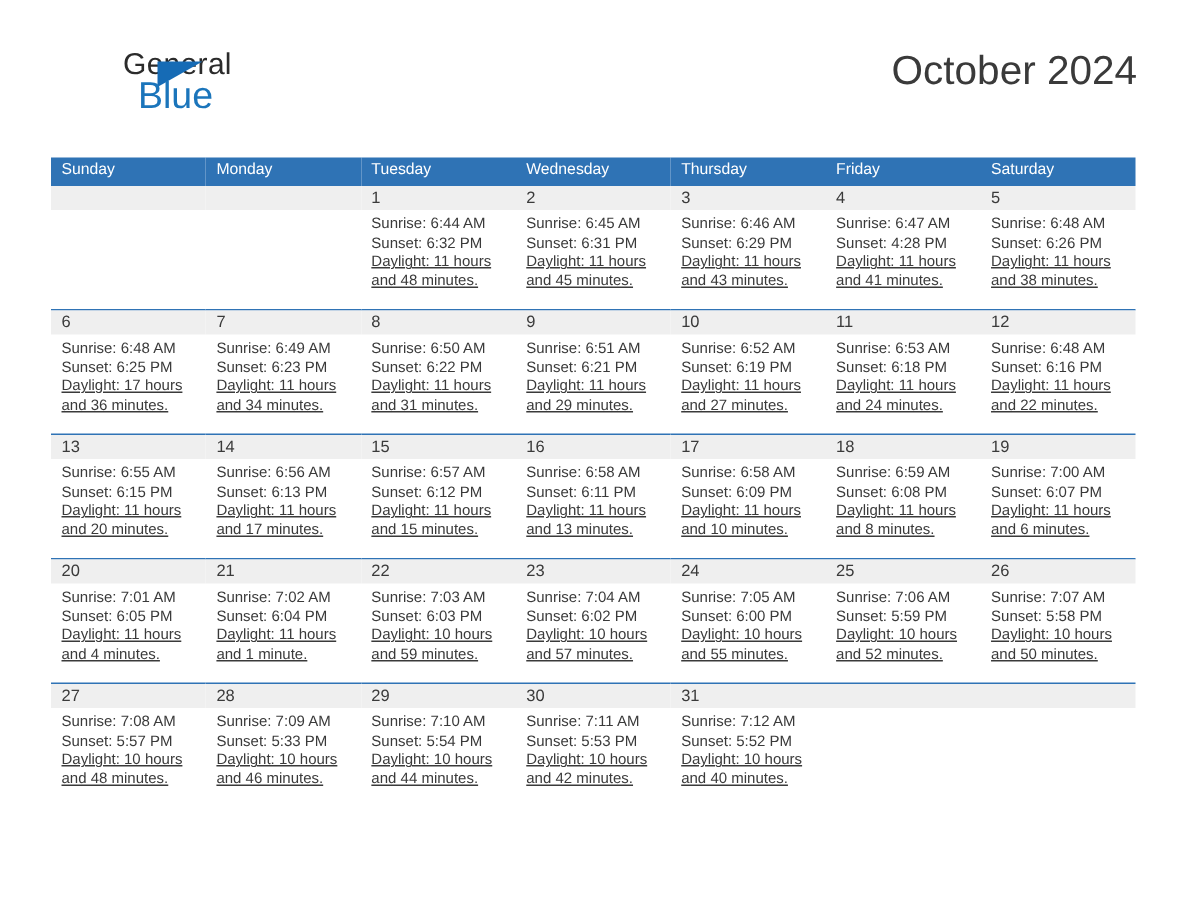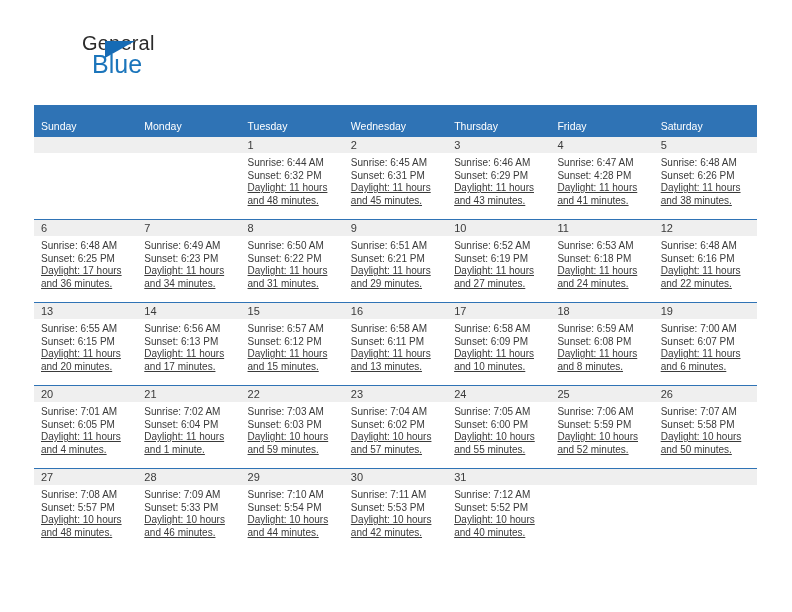--- a/index.html
+++ b/index.html
@@ -95,21 +95,21 @@
     border-collapse: collapse;
     table-layout: fixed;
   }
 
   .calendar th {
     background: #2f73b5;
     color: #ffffff;
     font-size: 10.5px;
     font-weight: normal;
     text-align: left;
-    padding: 15px 0 5px 7px;
+    padding: 2px 0 5px 7px;
     height: 11px;
     border: none;
   }
 
   .calendar td {
     vertical-align: top;
     padding: 0;
     border-top: 1px solid #2f73b5;
     border-left: none;
     border-right: none;
@@ -158,20 +158,21 @@
 
   <div class="header">
 
     <div class="brand">
       <span class="brand-general">General</span>
       <span class="brand-triangle"></span>
       <span class="brand-blue">Blue</span>
     </div>
 
     <div class="title-block">
+      <div class="month-title">October 2024</div>
     </div>
 
   </div>
 
   <table class="calendar">
     <thead>
       <tr>
         <th>Sunday</th>
         <th>Monday</th>
         <th>Tuesday</th>

